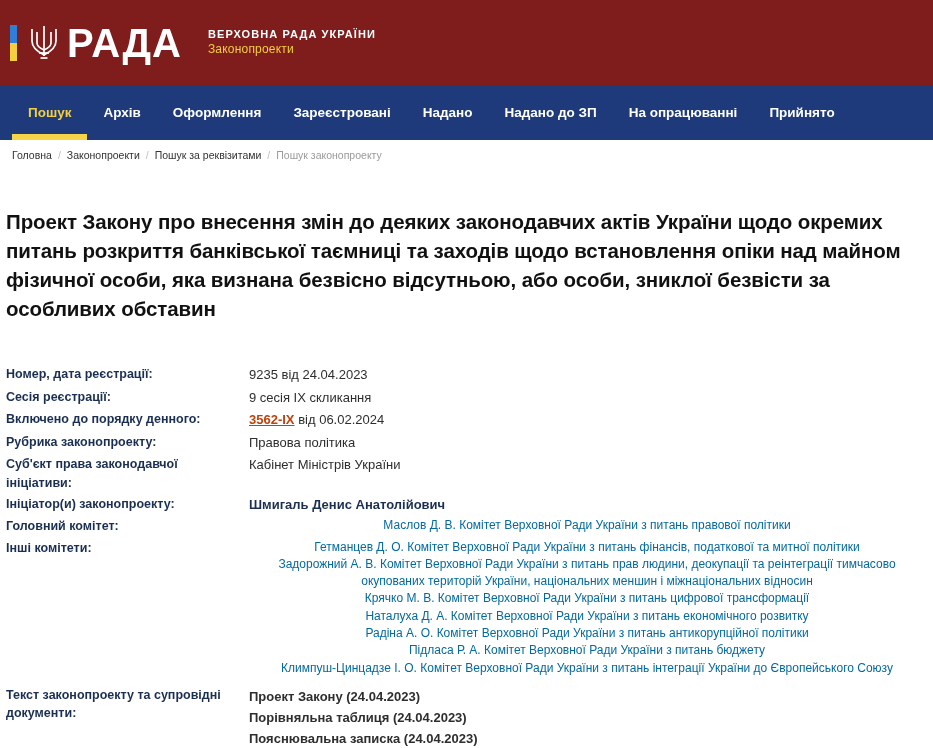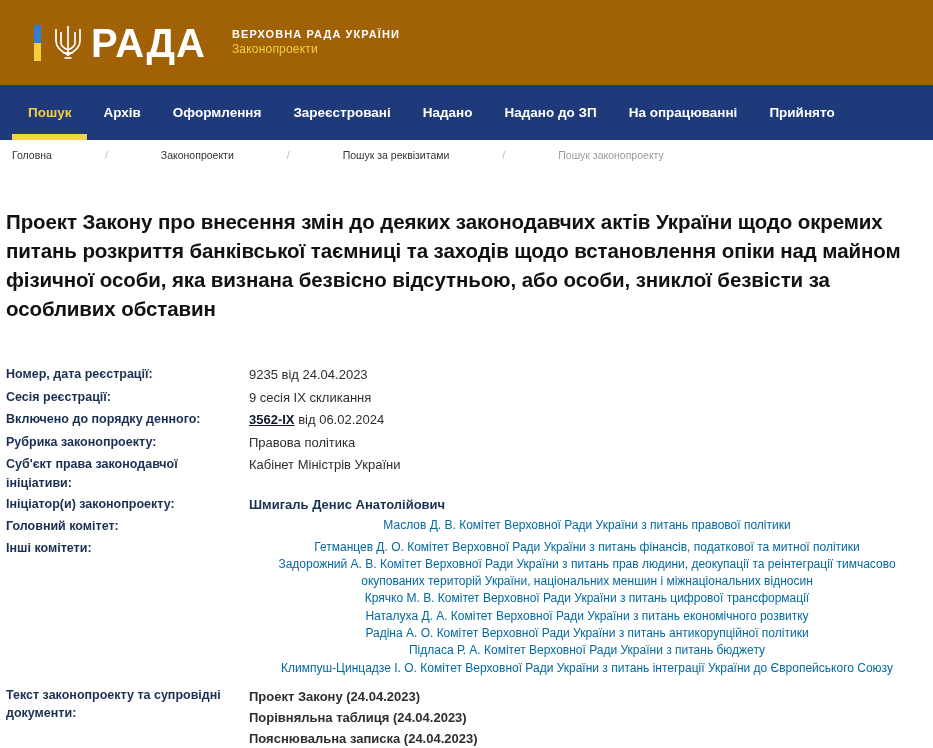--- a/index.html
+++ b/index.html
@@ -7,25 +7,25 @@
   html, body {
     margin: 0; padding: 0;
     width: 933px; height: 748px;
     background: #ffffff;
     font-family: "Liberation Sans", "DejaVu Sans", sans-serif;
     overflow: hidden;
   }
 
   
   .site-header {
-    background: #a16207;
+    background: #7f1d1d;
     height: 85px;
     display: flex;
     align-items: center;
-    padding-left: 34px;
+    padding-left: 10px;
   }
   .logo-block { display: flex; align-items: center; }
   .flag-bar {
     width: 7px; height: 36px;
     margin-right: 10px;
     display: flex; flex-direction: column;
     flex: 0 0 auto;
   }
   .flag-bar .flag-top { flex: 1; background: #2f7fd8; }
   .flag-bar .flag-bot { flex: 1; background: #f3cf3f; }
@@ -82,21 +82,20 @@
   }
 
   
   .breadcrumb {
     padding: 9px 0 8px 12px;
     font-size: 10.5px;
     color: #3a3a3a;
     display: flex;
     align-items: center;
     flex-wrap: nowrap;
-    gap: 47px;
   }
   .crumb { color: #333333; cursor: pointer; white-space: nowrap; }
   .crumb.last { color: #9a9a9a; cursor: default; }
   .crumb-sep { color: #bdbdbd; margin: 0 6px; }
 
   
   .content { padding: 0 8px 16px 6px; }
   .doc-title {
     font-size: 20.5px;
     font-weight: bold;
@@ -122,21 +121,21 @@
     padding-right: 12px;
   }
   .row-value {
     flex: 1 1 auto;
     font-size: 13px;
     color: #2e2e2e;
     line-height: 1.5;
   }
   .row-value.bold { font-weight: bold; color: #1a2f52; }
   .value-link {
-    color: #0f172a;
+    color: #c2410c;
     font-weight: bold;
     text-decoration: underline;
     cursor: pointer;
   }
   .small-list { font-size: 12px; line-height: 1.44; color: #0369a1; text-align: center; }
   .small-list div { white-space: normal; }
   .doc-list { font-size: 13px; line-height: 1.62; color: #2e2e2e; }
   .doc-list div { cursor: pointer; font-weight: bold; }
 </style>
 </head>

